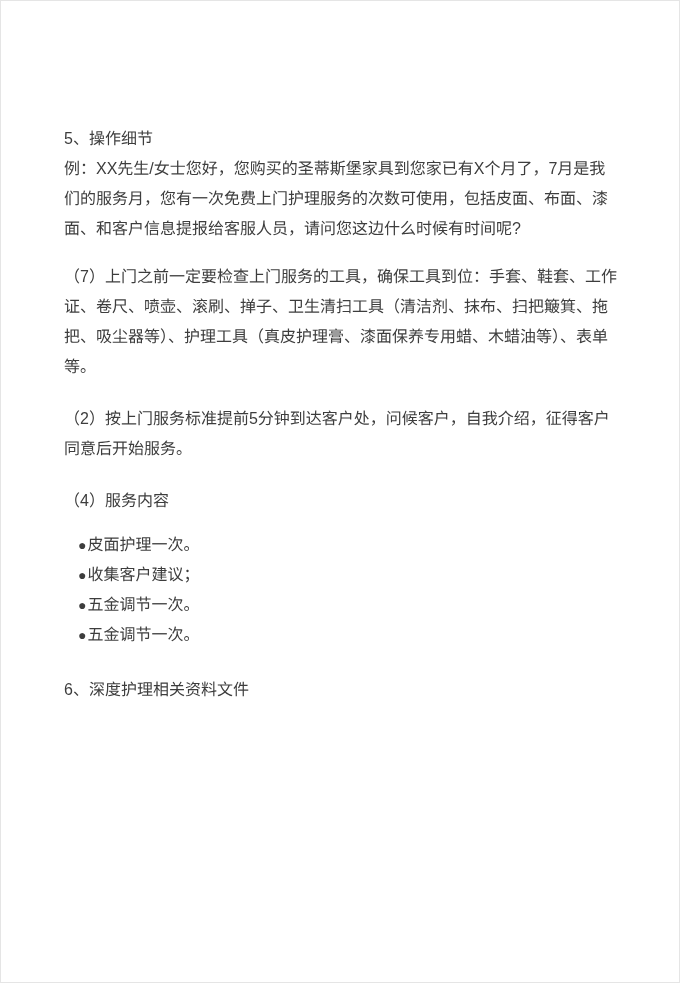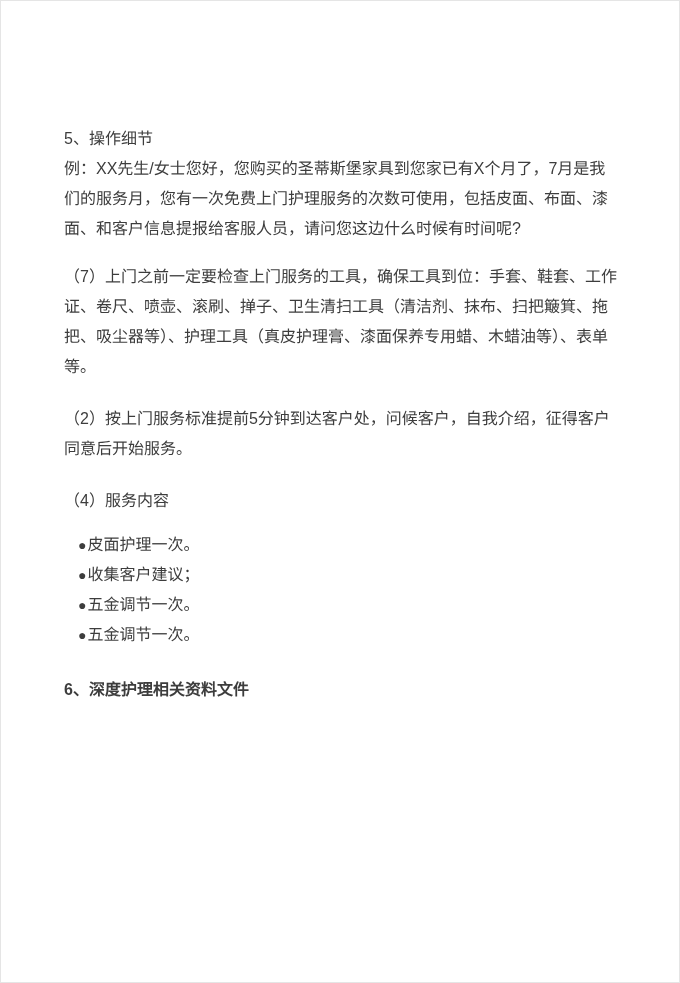--- a/index.html
+++ b/index.html
@@ -40,21 +40,21 @@
   .bullets li {
     line-height: 30px;
   }
   .bullet {
     font-size: 14px;
     margin-right: 1px;
   }
   .mt18 { margin-top: 18px !important; }
   .mt19 { margin-top: 19px !important; }
   .mt22 { margin-top: 22px !important; }
-  .mt25 { margin-top: 25px !important; font-weight: bold; }
+  .mt25 { margin-top: 25px !important; }
   .mt27 { margin-top: 27px !important; }
 </style>
 </head>
 <body>
 
 <div class="page">
   <div class="content">
 
     <p>5、操作细节</p>
 

